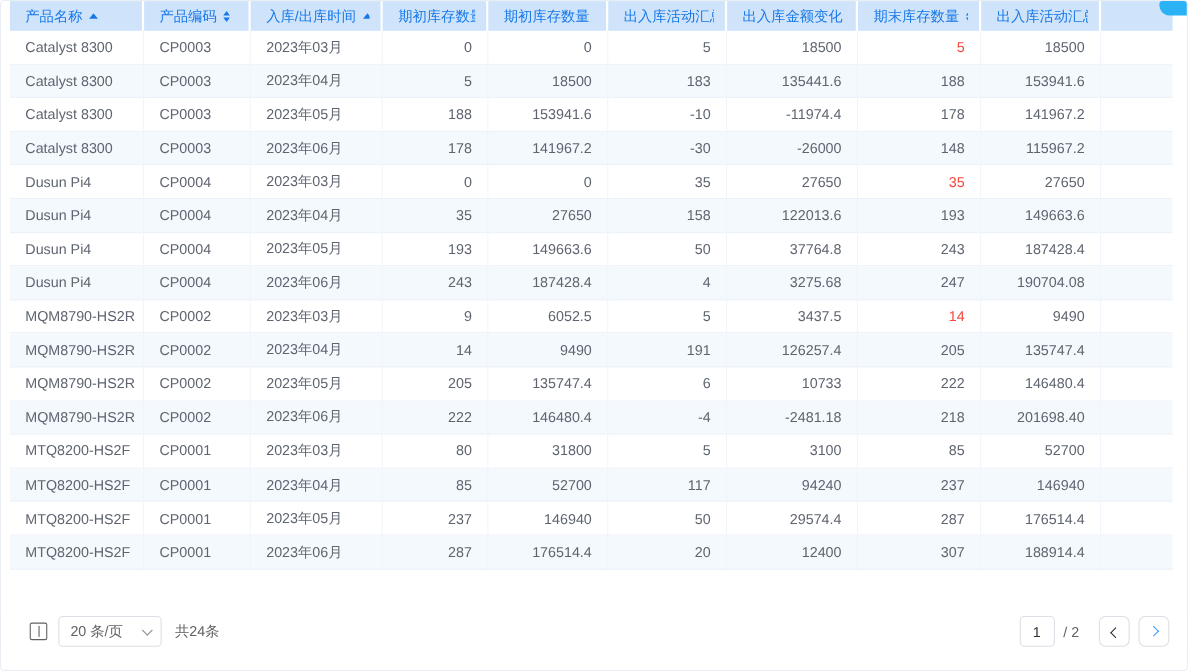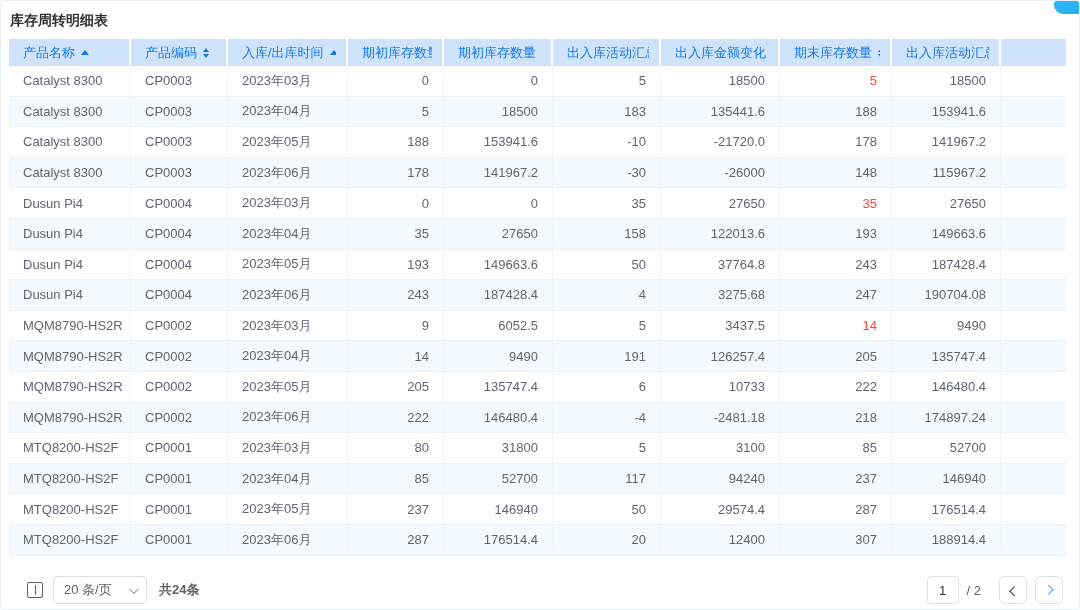--- a/index.html
+++ b/index.html
@@ -63,21 +63,21 @@
     color:var(--body-text);
     white-space:nowrap;overflow:hidden;
     vertical-align:middle;
   }
   td:last-child{border-right:none;}
   tbody tr:nth-child(even){background:#f4f9fd;}
   td.num{text-align:right;}
   td.txt{text-align:left;}
   td.red{color:var(--red);}
   .footer{
-    position:absolute;left:0;right:0;bottom:0;height:38px;
+    position:absolute;left:0;right:0;bottom:16px;height:38px;
     display:flex;align-items:center;
     background:#fff;padding:0 16px 0 26px;
     color:#606266;font-size:13px;
   }
   .col-icon{
     width:16px;height:16px;
     border:1px solid #606266;border-radius:2px;
     position:relative;display:inline-block;flex:none;cursor:pointer;
   }
   .col-icon::after{
@@ -88,21 +88,21 @@
     display:flex;align-items:center;justify-content:space-between;
     width:94px;height:28px;margin-left:10px;
     border:1px solid var(--box-border);border-radius:4px;
     padding:0 10px;background:#fff;cursor:pointer;
   }
   .chev-down{
     width:7px;height:7px;
     border-right:1.5px solid #909399;border-bottom:1.5px solid #909399;
     transform:rotate(45deg) translateY(-2px);
   }
-  .total{margin-left:12px;font-weight:bold;}
+  .total{margin-left:12px;}
   .spacer{flex:1;}
   .page-box{
     width:32px;height:28px;
     border:1px solid var(--box-border);border-radius:4px;
     display:flex;align-items:center;justify-content:center;
     color:#303133;background:#fff;
   }
   .of{margin:0 10px 0 8px;color:#606266;}
   .nav-btn{
     width:28px;height:28px;margin-left:8px;
@@ -117,21 +117,20 @@
   }
   .chevron.right{
     border-right:1.8px solid #409eff;border-top:1.8px solid #409eff;
     transform:rotate(45deg) translateX(-1px);
   }
 </style>
 </head>
 <body>
 
 <div class="card">
-  <div class="page-title">库存周转明细表</div>
   <div class="float-pill"></div>
 
   <table>
     <colgroup>
       <col style="width:122px">
         <col style="width:97px">
         <col style="width:120px">
       <col style="width:96px">
         <col style="width:109px">
         <col style="width:108px">
@@ -233,21 +232,21 @@
           <td class="num">153941.6</td>
           <td class="txt"></td>
         </tr>
         <tr>
           <td class="txt">Catalyst 8300</td>
           <td class="txt">CP0003</td>
           <td class="txt">2023年05月</td>
           <td class="num">188</td>
           <td class="num">153941.6</td>
           <td class="num">-10</td>
-          <td class="num">-21720.0</td>
+          <td class="num">-11974.4</td>
           <td class="num">178</td>
           <td class="num">141967.2</td>
           <td class="txt"></td>
         </tr>
         <tr>
           <td class="txt">Catalyst 8300</td>
           <td class="txt">CP0003</td>
           <td class="txt">2023年06月</td>
           <td class="num">178</td>
           <td class="num">141967.2</td>
@@ -343,21 +342,21 @@
         </tr>
         <tr>
           <td class="txt">MQM8790-HS2R</td>
           <td class="txt">CP0002</td>
           <td class="txt">2023年06月</td>
           <td class="num">222</td>
           <td class="num">146480.4</td>
           <td class="num">-4</td>
           <td class="num">-2481.18</td>
           <td class="num">218</td>
-          <td class="num">174897.24</td>
+          <td class="num">201698.40</td>
           <td class="txt"></td>
         </tr>
         <tr>
           <td class="txt">MTQ8200-HS2F</td>
           <td class="txt">CP0001</td>
           <td class="txt">2023年03月</td>
           <td class="num">80</td>
           <td class="num">31800</td>
           <td class="num">5</td>
           <td class="num">3100</td>

